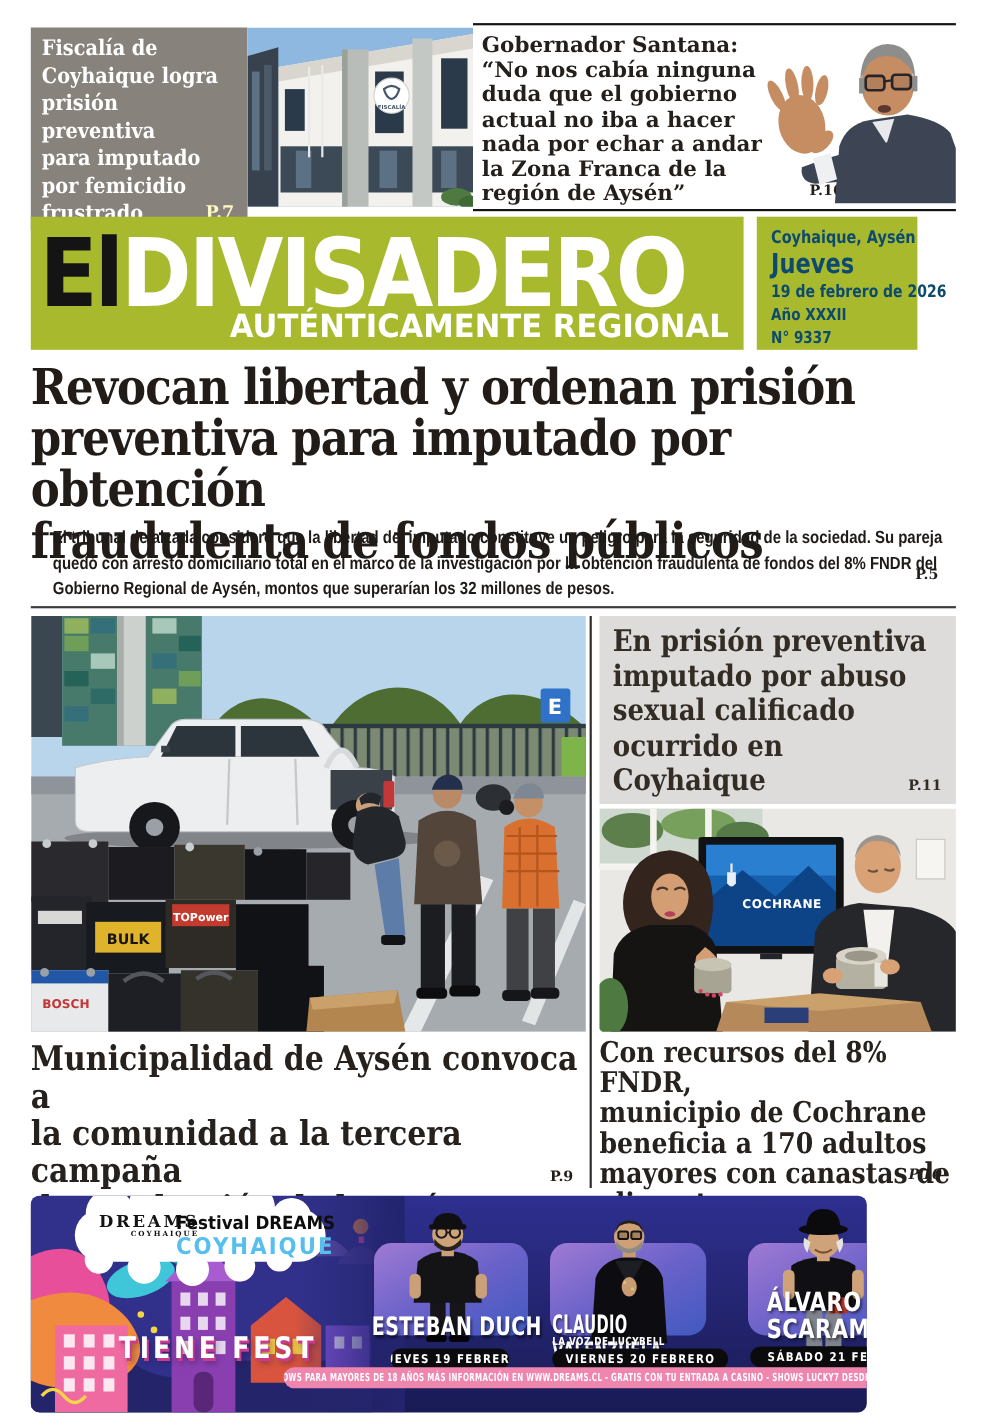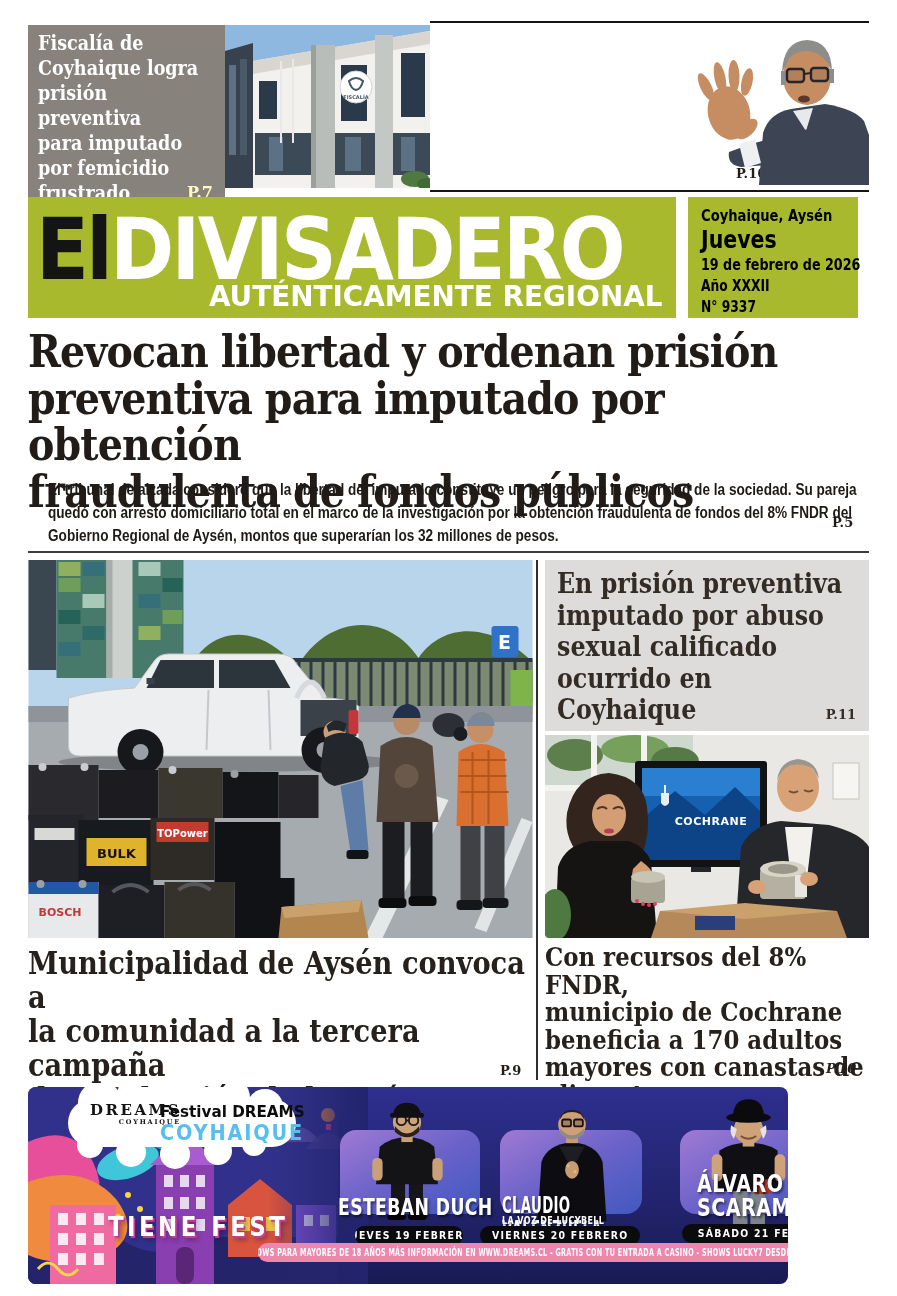--- a/index.html
+++ b/index.html
@@ -22,21 +22,21 @@
   .photo-b{position:absolute;right:0;top:2px;width:180px;height:160px;}
 
   
   .mast-main{left:28px;top:197px;width:648px;height:121px;background:#a9b92e;}
   .mast-title{position:absolute;left:8px;top:4px;white-space:nowrap;font-weight:700;font-size:86px;line-height:96px;
         letter-spacing:-3px;transform:scaleX(.9);transform-origin:0 0;}
   .mast-title .pfx{color:#141414;}
   .mast-title .main{color:#ffffff;}
   .mast-tag{position:absolute;right:14px;bottom:5px;color:#fff;font-weight:700;font-size:29px;letter-spacing:0px;
         transform:scaleX(.96);transform-origin:100% 50%;white-space:nowrap;}
-  .mast-date{left:688px;top:197px;width:170px;height:121px;background:#a9b92e;color:#000000;}
+  .mast-date{left:688px;top:197px;width:146px;height:121px;background:#a9b92e;color:#0c4a6e;}
   .mast-date .inner{position:absolute;left:13px;top:9px;width:210px;transform:scaleX(.82);transform-origin:0 0;font-weight:700;}
   .dl-loc{font-size:16px;line-height:20px;}
   .dl-day{font-size:25px;line-height:28px;}
   .dl-date{font-size:15.5px;line-height:22px;}
   .dl-year{font-size:15px;line-height:21px;}
   .dl-ed{font-size:15px;line-height:21px;}
 
   
   .lead-hl{left:28px;top:329px;width:956px;font-size:45px;line-height:46.5px;letter-spacing:-1px;color:#211c18;
         transform:scaleX(.88);transform-origin:0 0;}
@@ -122,20 +122,27 @@
     <line x1="56" y1="36" x2="56" y2="118" stroke="#e9e9e9" stroke-width="2"></line>
     <line x1="68" y1="34" x2="68" y2="118" stroke="#e9e9e9" stroke-width="2"></line>
     <circle cx="131" cy="62" r="16" fill="#ffffff" stroke="#d4d4d2"></circle>
     <path d="M124,56 q7,-6 14,0 q-2,8 -7,9 q-5,-1 -7,-9 Z" fill="none" stroke="#44576b" stroke-width="2"></path>
     <text x="131" y="74" text-anchor="middle" font-size="5" font-weight="bold" fill="#44576b">FISCALÍA</text>
     <ellipse cx="190" cy="154" rx="14" ry="8" fill="#4e7a42"></ellipse>
     <ellipse cx="202" cy="159" rx="10" ry="6" fill="#3f6a36"></ellipse>
   </svg>
 
   <div class="abs teaser-right">
+    <div class="hl slab preline">Gobernador Santana:
+“No nos cabía ninguna
+duda que el gobierno
+actual no iba a hacer
+nada por echar a andar
+la Zona Franca de la
+región de Aysén”</div>
     <div class="pref pr" style="position:absolute;">P.16</div>
     <svg class="photo-b" viewBox="0 0 180 160">
       <path d="M70,160 L74,108 Q80,88 102,84 L136,79 Q166,84 175,96 L180,110 L180,160 Z" fill="#3d4454"></path>
       <polygon points="104,86 124,83 117,106" fill="#e8e9ec"></polygon>
       <ellipse cx="118" cy="52" rx="24" ry="28" fill="#c68c62"></ellipse>
       <path d="M93,48 Q94,16 118,15 Q142,16 143,46 L137,36 Q129,26 118,26 Q103,26 98,38 Z" fill="#8d8d8b"></path>
       <rect x="92" y="46" width="5" height="14" fill="#8d8d8b"></rect>
       <rect x="140" y="44" width="5" height="14" fill="#8d8d8b"></rect>
       <rect x="98" y="44" width="17" height="13" rx="3" fill="rgba(40,40,45,.12)" stroke="#26262a" stroke-width="2.4"></rect>
       <rect x="122" y="43" width="17" height="13" rx="3" fill="rgba(40,40,45,.12)" stroke="#26262a" stroke-width="2.4"></rect>
@@ -509,21 +516,21 @@
 
     <div class="act-name" style="left:310px;top:108px;transform:scaleX(.75);">ESTEBAN DUCH</div>
     <div class="act-name" style="left:474px;top:106px;transform:scaleX(.58);">CLAUDIO VALENZUELA</div>
     <div class="act-sub" style="left:474px;top:128px;">LA VOZ DE LUCYBELL</div>
     <div class="act-name" style="left:669px;top:85px;font-size:24px;transform:scaleX(.8);">ÁLVARO
 SCARAMELLI</div>
 
     <div class="act-pill" style="left:327px;width:108px;">
         <span>JUEVES 19 FEBRERO</span>
       </div>
-    <div class="act-pill" style="left:452px;width:160px;">
+    <div class="act-pill" style="left:474px;width:160px;">
         <span>VIERNES 20 FEBRERO</span>
       </div>
     <div class="act-pill" style="left:654px;top:137px;width:161px;justify-content:flex-end;">
         <span>SÁBADO 21 FEBRERO</span>
       </div>
 
     <div class="ad-strip">
         <span>SHOWS PARA MAYORES DE 18 AÑOS MÁS INFORMACIÓN EN WWW.DREAMS.CL - GRATIS CON TU ENTRADA A CASINO - SHOWS LUCKY7 DESDE LAS 22:00 HRS.</span>
       </div>
   </div>

